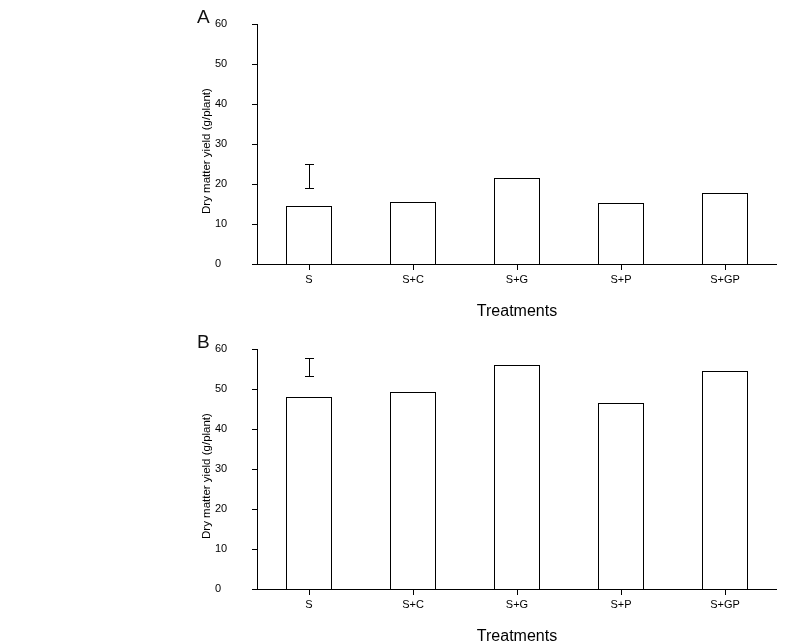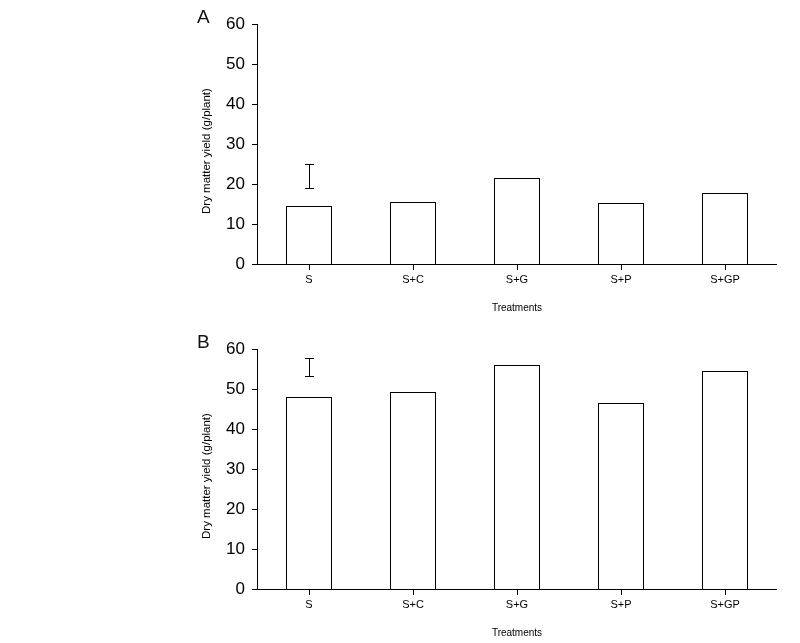--- a/index.html
+++ b/index.html
@@ -31,22 +31,22 @@
     color: #111;
     letter-spacing: 0px;
   }
   .axis-line {
     position: absolute;
     background: #000000;
   }
 
   .ytick-label {
     position: absolute;
-    font-size: 17px;
-    text-align: right;
+    font-size: 11px;
+    text-align: left;
     width: 30px;
     line-height: 11px;
     color: #000;
   }
   .ytick-mark {
     position: absolute;
     height: 1px;
     width: 5px;
     background: #000;
   }
@@ -67,21 +67,21 @@
   .y-axis-title {
     position: absolute;
     font-size: 11.5px;
     transform-origin: 0 0;
     transform: rotate(-90deg);
     white-space: nowrap;
     color: #000;
   }
   .x-axis-title {
     position: absolute;
-    font-size: 10px;
+    font-size: 16px;
     text-align: center;
     color: #000;
   }
 
   .bar {
     position: absolute;
     border: 1px solid #000000;
     border-bottom: none;
     background: #ffffff;
     box-sizing: border-box;

